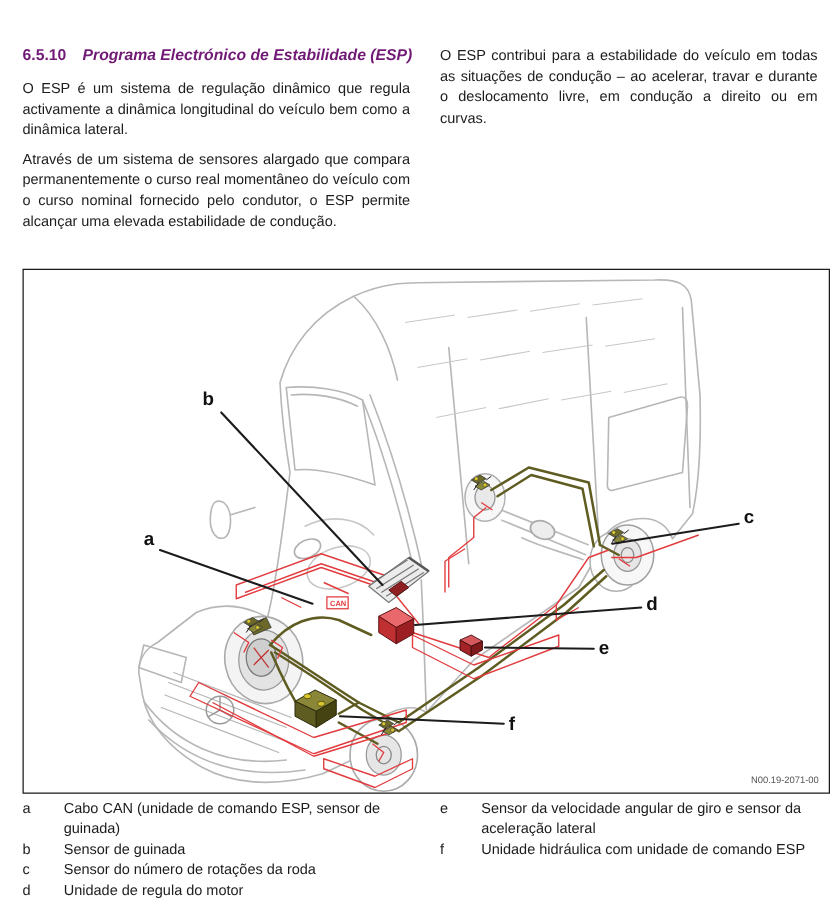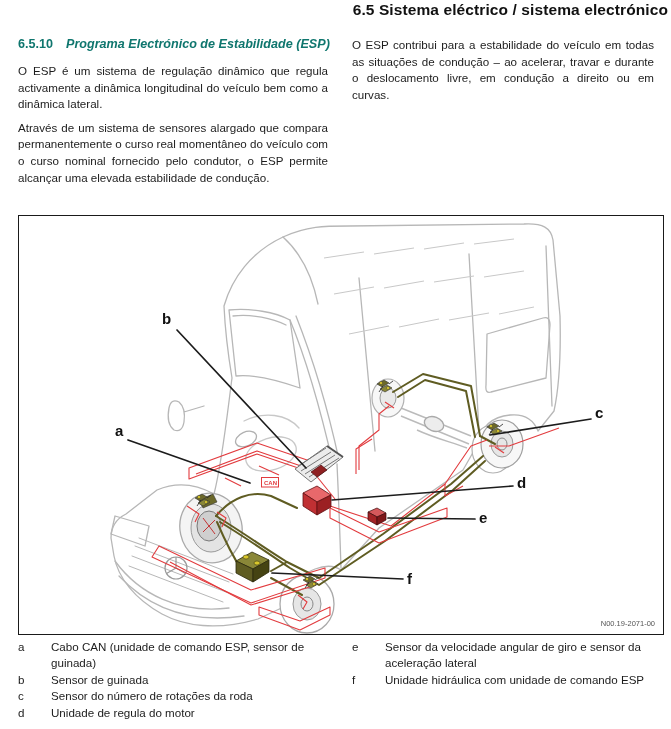--- a/index.html
+++ b/index.html
@@ -6,42 +6,41 @@
   .page{
     position:relative;width:671px;height:729px;background:#ffffff;
     font-family:"Liberation Sans","DejaVu Sans",sans-serif;color:#1a1a1a;overflow:hidden;
   }
   .page-header{
     position:absolute;top:1px;right:3px;width:660px;text-align:right;
     font-size:15.5px;font-weight:bold;letter-spacing:.1px;color:#111;
   }
   .col-left{position:absolute;left:18px;top:36px;width:322px;}
   .col-right{position:absolute;left:352px;top:37px;width:314px;}
-  .section-heading{display:flex;font-size:12.6px;font-weight:bold;line-height:16px;margin:0 0 11px 0;color:#0f766e;justify-content:flex-end;}
+  .section-heading{display:flex;font-size:12.6px;font-weight:bold;line-height:16px;margin:0 0 11px 0;color:#701a75;justify-content:flex-end;}
   .section-number{flex:0 0 48px;}
   .section-title{flex:1;font-style:italic;}
   p.body-text{font-size:11.6px;line-height:16.6px;text-align:justify;margin:0 12px 7px 0;color:#1c1c1c;}
   .figure-box{
     position:absolute;left:18px;top:215px;width:646px;height:420px;
     border:1px solid #1a1a1a;box-sizing:border-box;background:#fff;
   }
   .figure-box svg{display:block;width:100%;height:100%;}
   .legend{position:absolute;left:18px;top:639px;width:650px;display:flex;}
   .legend-col{width:325px;flex:0 0 325px;}
   .legend-col + .legend-col{margin-left:9px;}
   .legend-item{display:grid;grid-template-columns:21px 1fr;font-size:11.6px;line-height:16px;margin-bottom:0.5px;color:#1c1c1c;}
   .legend-letter{}
   .legend-text{padding-right:6px;margin-left:12px;}
 </style>
 </head>
 <body>
 
 <div class="page">
 
-  <div class="page-header">6.5 Sistema eléctrico / sistema electrónico</div>
 
   <div class="col-left">
     <div class="section-heading">
       <span class="section-number">6.5.10</span>
       <span class="section-title">Programa Electrónico de Estabilidade (ESP)</span>
     </div>
     <p class="body-text">O ESP é um sistema de regulação dinâmico que regula activamente a dinâmica longitudinal do veículo bem como a dinâmica lateral.</p>
     <p class="body-text">Através de um sistema de sensores alargado que compara permanentemente o curso real momentâneo do veículo com o curso nominal fornecido pelo condutor, o ESP permite alcançar uma elevada estabilidade de condução.</p>
   </div>
 

